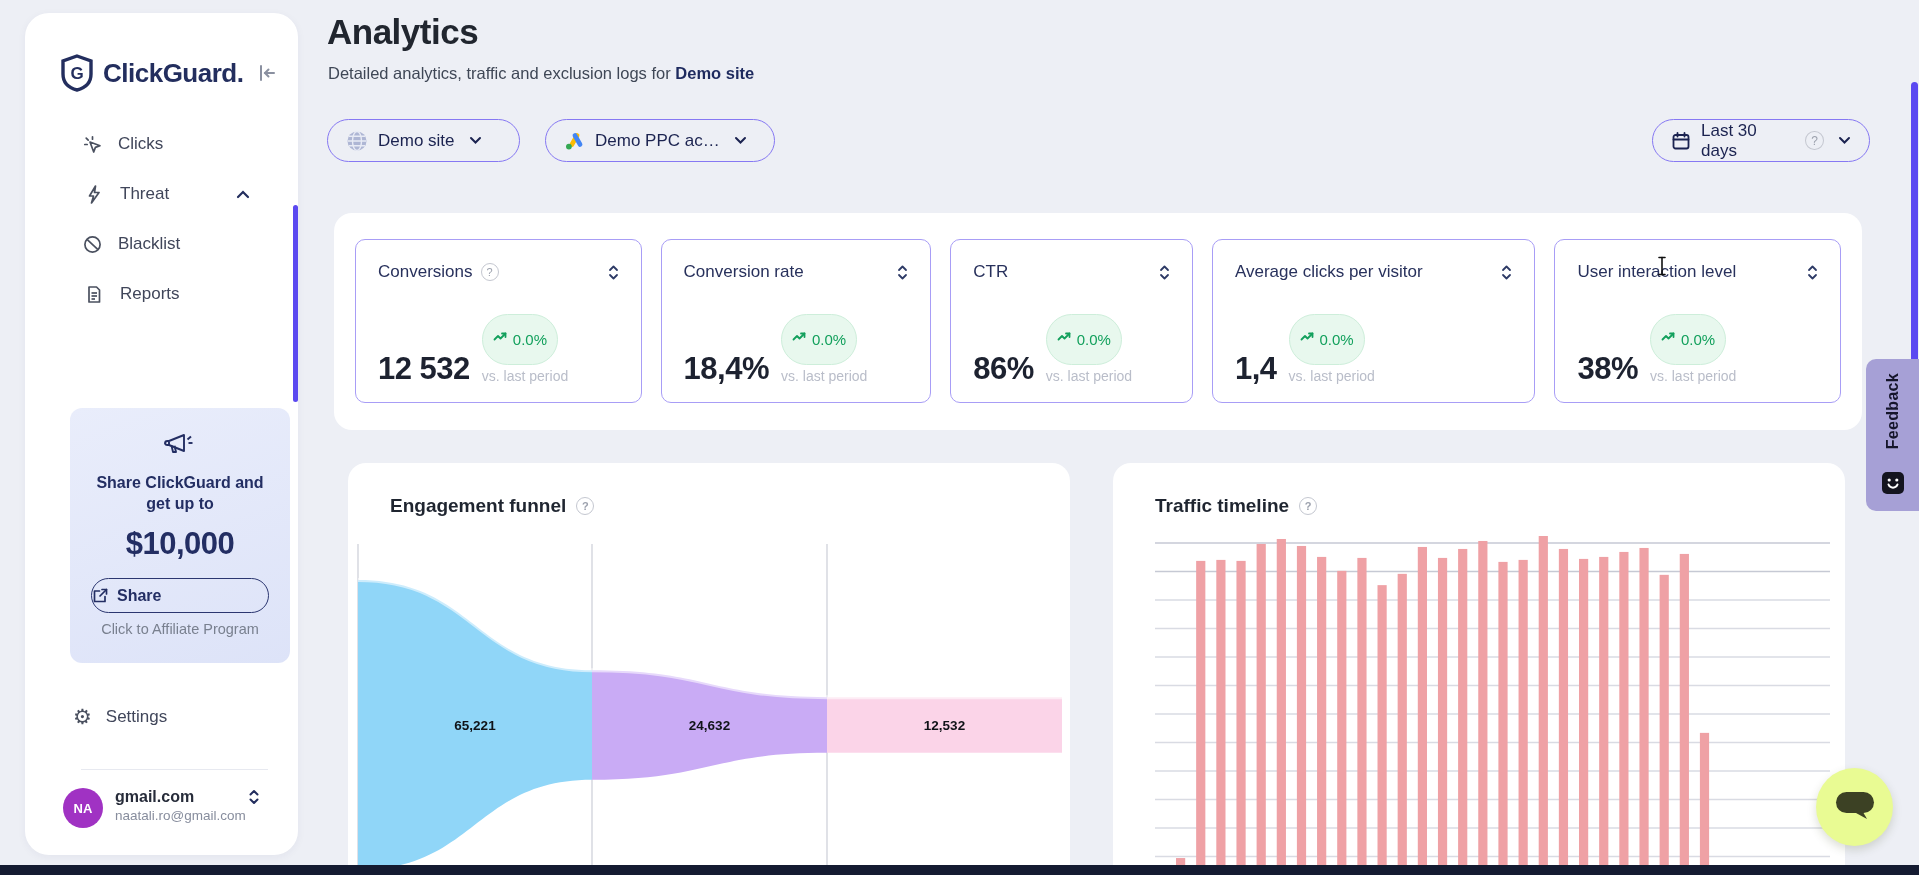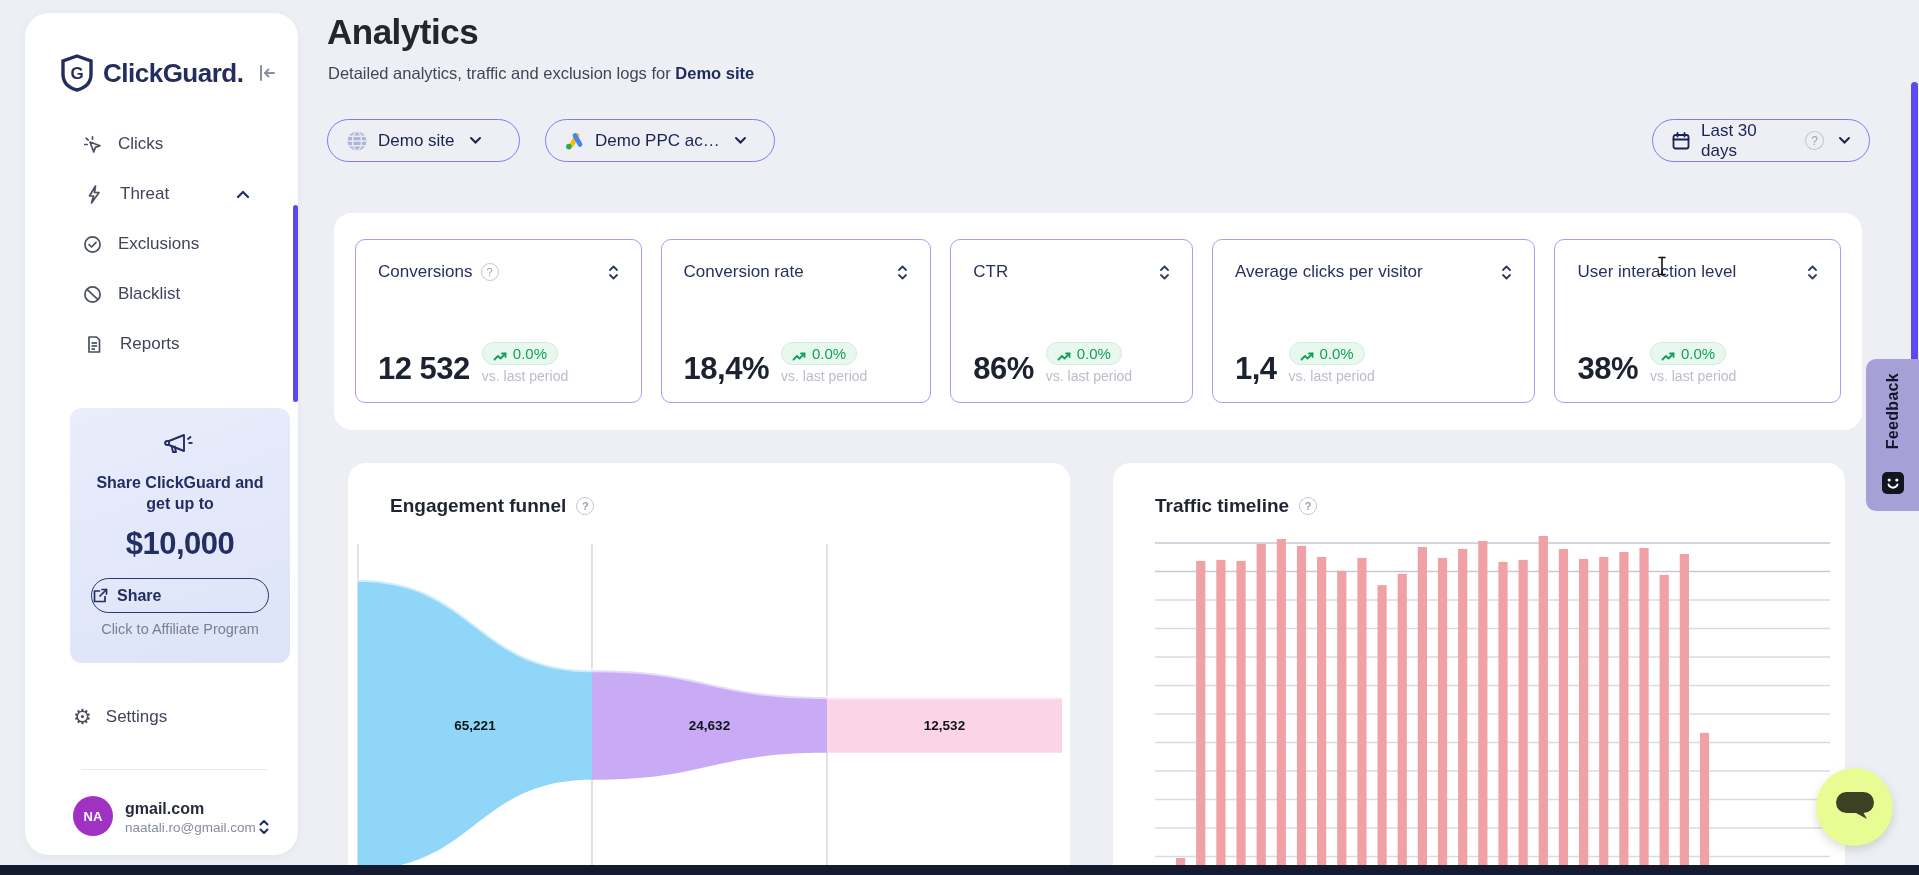--- a/index.html
+++ b/index.html
@@ -26,21 +26,21 @@
   .promo-amount{font-size:31px;font-weight:800;margin-top:12px;letter-spacing:-.5px;}
   .share-btn{margin:16px auto 0;width:176px;height:33px;border:1.5px solid #2b3670;border-radius:999px;
              display:flex;align-items:center;justify-content:flex-start;gap:8px;font-size:16px;font-weight:700;
              color:#232e63;cursor:pointer;background:transparent;}
   .affiliate{margin-top:8px;font-size:14.5px;color:#79808f;}
 
   .settings-row{position:absolute;left:0;top:680px;width:100%;height:48px;display:flex;align-items:center;
                 padding-left:48px;box-sizing:border-box;color:#40465a;font-size:17px;cursor:pointer;}
   .settings-row .nicon{margin-right:14px;font-size:21px;color:#4a505f;font-family:"DejaVu Sans",sans-serif;}
   .side-divider{position:absolute;left:56px;right:30px;top:756px;height:1px;background:#e7e9f0;}
-  .user-row{position:absolute;left:12px;top:775px;width:100%;height:48px;display:flex;align-items:flex-end;
+  .user-row{position:absolute;left:2px;top:775px;width:100%;height:48px;display:flex;align-items:flex-start;
             padding-left:36px;box-sizing:border-box;cursor:pointer;}
   .avatar{width:40px;height:40px;border-radius:50%;background:#a032c3;color:#fff;font-size:13px;font-weight:600;
           display:flex;align-items:center;justify-content:center;}
   .user-texts{margin-left:12px;line-height:1.15;}
   .user-title{font-size:16px;font-weight:700;color:#272c3a;}
   .user-email{font-size:13.5px;color:#878d9d;margin-top:2px;}
   .user-sort{margin-left:auto;margin-right:40px;color:#232e5e;display:flex;}
 
   
   .page-title{position:absolute;left:327px;top:12px;font-size:35px;font-weight:800;color:#21262f;letter-spacing:-.5px;}
@@ -58,22 +58,22 @@
   
   .stat-band{position:absolute;left:334px;top:213px;width:1528px;height:217px;background:#ffffff;border-radius:18px;
              display:flex;gap:19px;padding:26px 21px;box-sizing:border-box;}
   .stat-card{border:1.5px solid #a89df6;border-radius:10px;background:#fff;box-sizing:border-box;
              padding:22px 22px 18px;display:flex;flex-direction:column;height:164px;}
   .stat-head{display:flex;align-items:center;gap:8px;font-size:17px;color:#28315c;}
   .stat-sort{margin-left:auto;color:#2d3a66;display:flex;cursor:pointer;}
   .stat-bottom{margin-top:auto;display:flex;align-items:flex-end;gap:12px;}
   .stat-value{font-size:31px;font-weight:700;color:#1d2230;letter-spacing:-.5px;line-height:1;}
   .stat-delta{display:flex;flex-direction:column;align-items:flex-start;}
-  .badge{display:flex;align-items:flex-end;gap:5px;background:#e8f8ee;border:1px solid #cdeeda;border-radius:999px;
-         padding:2px 10px;color:#12a05c;font-size:15px;}
+  .badge{display:flex;align-items:flex-start;gap:5px;background:#e8f8ee;border:1px solid #cdeeda;border-radius:999px;
+         padding:16px 10px;color:#12a05c;font-size:15px;}
   .vs-label{font-size:14px;color:#b9bdc9;margin-top:3px;}
   .help-dot{width:18px;height:18px;border-radius:50%;border:1.5px solid #c4c7d0;color:#9ca1ad;font-size:11px;
             display:flex;align-items:center;justify-content:center;box-sizing:border-box;flex:none;}
 
   
   .chart-card{position:absolute;top:463px;background:#fff;border-radius:18px 18px 0 0;overflow:hidden;height:412px;}
   .chart-card.funnel{left:348px;width:722px;}
   .chart-card.timeline{left:1113px;width:732px;}
   .chart-title{position:absolute;left:42px;top:32px;display:flex;align-items:center;gap:10px;
                font-size:19px;font-weight:600;color:#1f2530;}
@@ -133,29 +133,20 @@
           <svg width="20" height="21" viewBox="0 0 20 21" fill="none" stroke="#4a505f" stroke-width="1.7" stroke-linejoin="round">
               <path d="M11.5 2 L5.5 12 H9.5 L7.5 19 L15 8.5 H10.5 Z"></path>
             </svg>
         </span>
         <span>Threat</span>
         <span class="expander">
           <svg width="14" height="9" viewBox="0 0 14 9" fill="none" stroke="#232e5e" stroke-width="2.2" stroke-linecap="round">
               <path d="M2 7 L7 2 L12 7"></path>
             </svg>
         </span>
-      </div>
-      <div class="nav-item child">
-        <span class="nicon">
-          <svg width="21" height="21" viewBox="0 0 21 21" fill="none" stroke="#4a505f" stroke-width="1.7" stroke-linecap="round" stroke-linejoin="round">
-              <circle cx="10.5" cy="10.5" r="7.6"></circle>
-              <path d="M7 10.6 L9.6 13 L14 8.4"></path>
-            </svg>
-        </span>
-        <span>Exclusions</span>
       </div>
       <div class="nav-item child">
         <span class="nicon">
           <svg width="21" height="21" viewBox="0 0 21 21" fill="none" stroke="#4a505f" stroke-width="1.7">
               <circle cx="10.5" cy="10.5" r="7.6"></circle>
               <path d="M5.3 5.6 L15.7 15.4"></path>
             </svg>
         </span>
         <span>Blacklist</span>
       </div>

